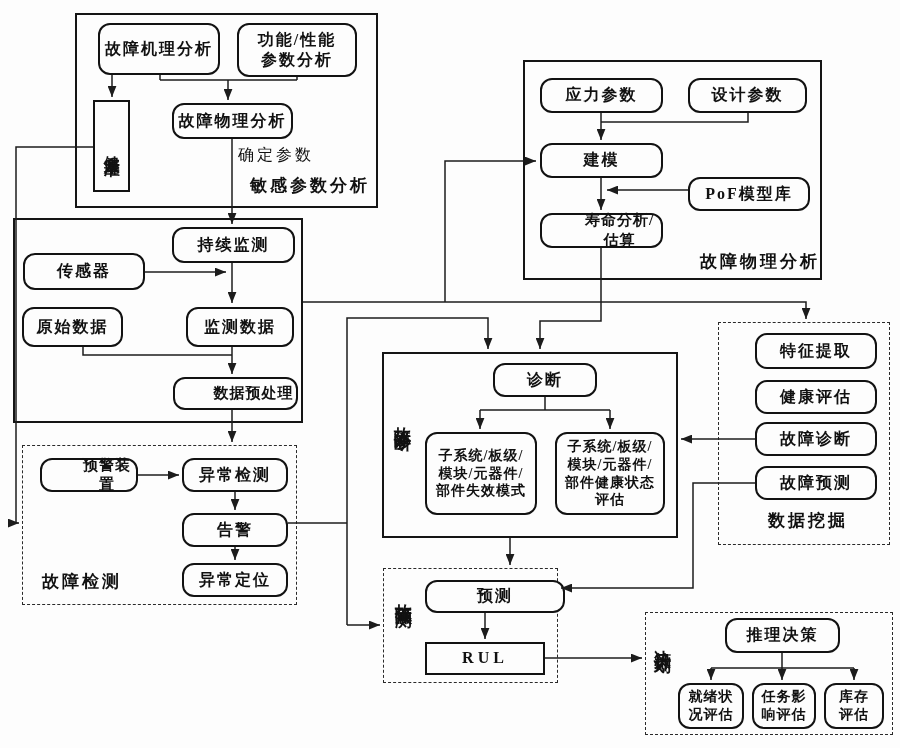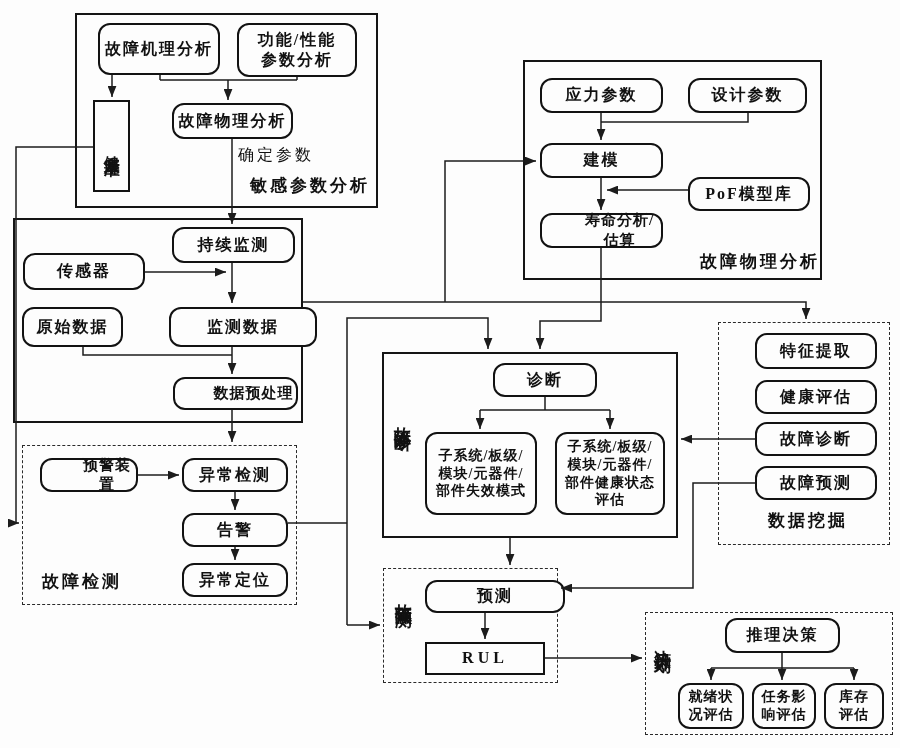--- a/index.html
+++ b/index.html
@@ -57,21 +57,21 @@
 
   <div class="node" style="left:540px;top:78px;width:123px;height:35px">应力参数</div>
   <div class="node" style="left:688px;top:78px;width:119px;height:35px">设计参数</div>
   <div class="node" style="left:540px;top:143px;width:123px;height:35px">建模</div>
   <div class="node" style="left:688px;top:177px;width:122px;height:34px">PoF模型库</div>
   <div class="node fs15" style="left:540px;top:213px;width:123px;height:35px">寿命分析/估算</div>
 
   <div class="node" style="left:172px;top:227px;width:123px;height:36px">持续监测</div>
   <div class="node" style="left:23px;top:253px;width:122px;height:37px">传感器</div>
   <div class="node" style="left:22px;top:307px;width:101px;height:40px">原始数据</div>
-  <div class="node" style="left:169px;top:307px;width:148px;height:40px">监测数据</div>
+  <div class="node" style="left:186px;top:307px;width:108px;height:40px">监测数据</div>
   <div class="node fs15" style="left:173px;top:377px;width:125px;height:33px">数据预处理</div>
 
   <div class="node fs15" style="left:40px;top:458px;width:98px;height:34px">预警装置</div>
   <div class="node" style="left:182px;top:458px;width:106px;height:34px">异常检测</div>
   <div class="node" style="left:182px;top:513px;width:106px;height:34px">告警</div>
   <div class="node" style="left:182px;top:563px;width:106px;height:34px">异常定位</div>
 
   <div class="node" style="left:493px;top:363px;width:104px;height:34px">诊断</div>
   <div class="node fs14" style="left:425px;top:432px;width:112px;height:83px">子系统/板级/
 模块/元器件/

